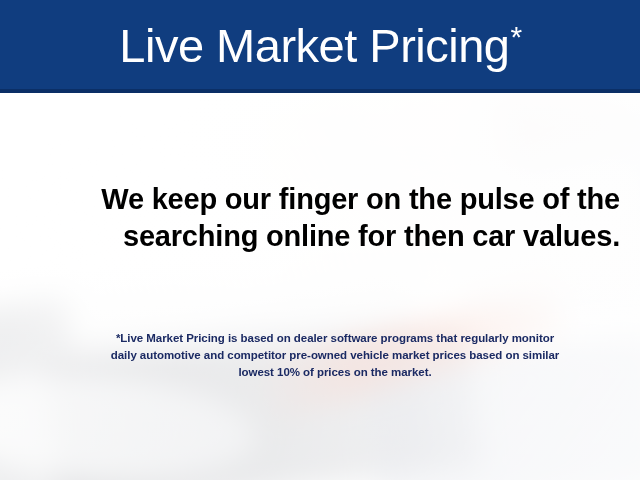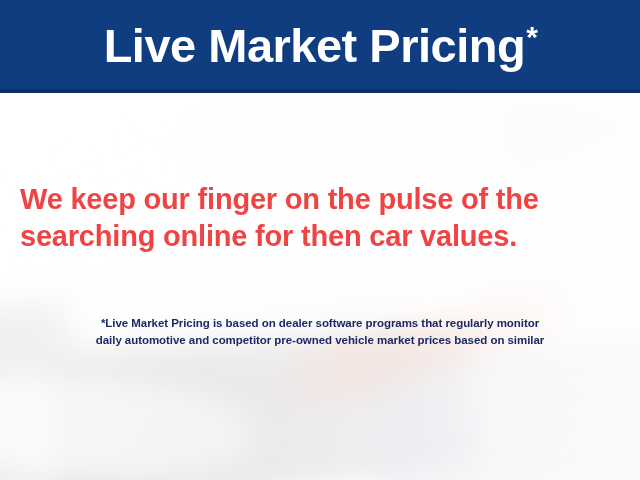--- a/index.html
+++ b/index.html
@@ -136,21 +136,21 @@
     top: 89px;
     width: 640px;
     height: 4px;
     background: #0b2f66;
     z-index: 3;
   }
   .banner-title {
     margin: 8px;
     color: #ffffff;
     font-family: "Liberation Sans", sans-serif;
-    font-weight: bold;
+    font-weight: normal;
     font-size: 47px;
     letter-spacing: -0.5px;
     line-height: 1;
     white-space: nowrap;
     position: relative;
     top: 1px;
   }
   .banner-title .star {
     font-size: 30px;
     vertical-align: super;
@@ -168,38 +168,38 @@
     width: 640px;
     height: 387px;
     z-index: 2;
   }
   .headline {
     position: absolute;
     left: 20px;
     top: 88px;
     width: 600px;
     margin: 0;
-    text-align: left;
-    color: #ef4444;
+    text-align: right;
+    color: #000000;
     font-family: "Liberation Sans", sans-serif;
     font-weight: bold;
     font-size: 29px;
     line-height: 37px;
     letter-spacing: -0.2px;
   }
   .headline .line {
     display: block;
   }
 
   .disclaimer {
     position: absolute;
     left: 24px;
     top: 222px;
     width: 592px;
-    margin: 0;
+    margin: 15px;
     text-align: center;
     color: #1b2a63;
     font-family: "Liberation Sans", sans-serif;
     font-weight: bold;
     font-size: 11.5px;
     line-height: 17px;
     letter-spacing: -0.05px;
   }
   .disclaimer .line {
     display: block;
@@ -231,16 +231,17 @@
   <div class="content">
 
     <p class="headline">
       <span class="line">We keep our finger on the pulse of the</span>
       <span class="line">searching online for then car values.</span>
     </p>
 
     <p class="disclaimer">
       <span class="line">*Live Market Pricing is based on dealer software programs that regularly monitor</span>
       <span class="line">daily automotive and competitor pre-owned vehicle market prices based on similar</span>
+      <span class="line">lowest 10% of prices on the market.</span>
     </p>
 
   </div>
 </div>
 
 </body></html>

